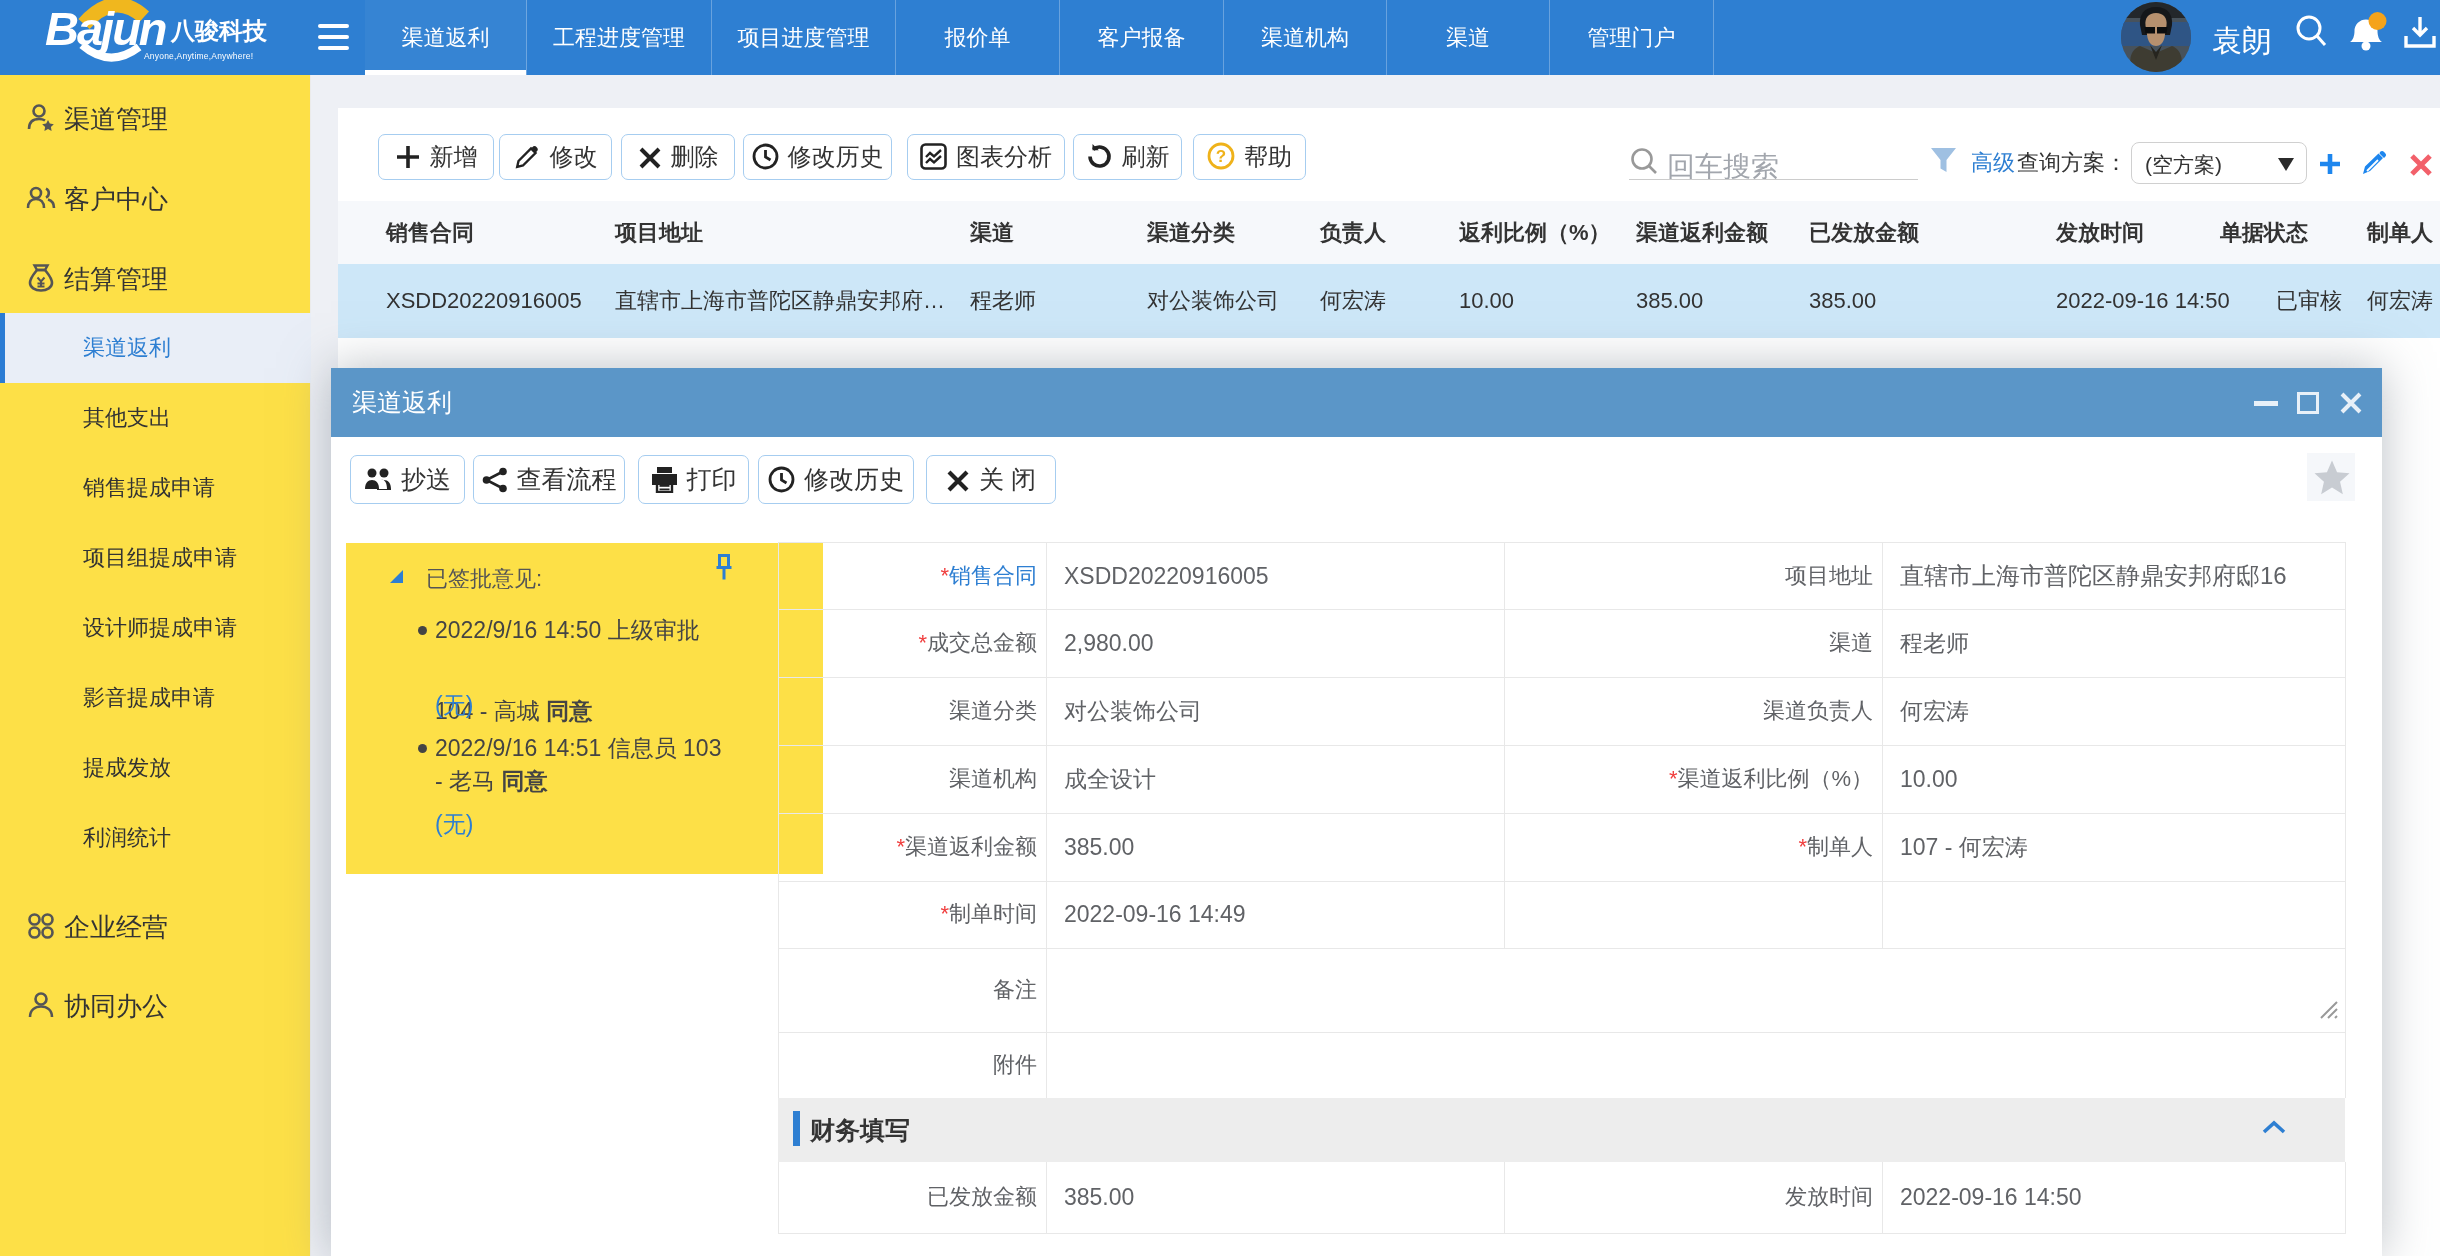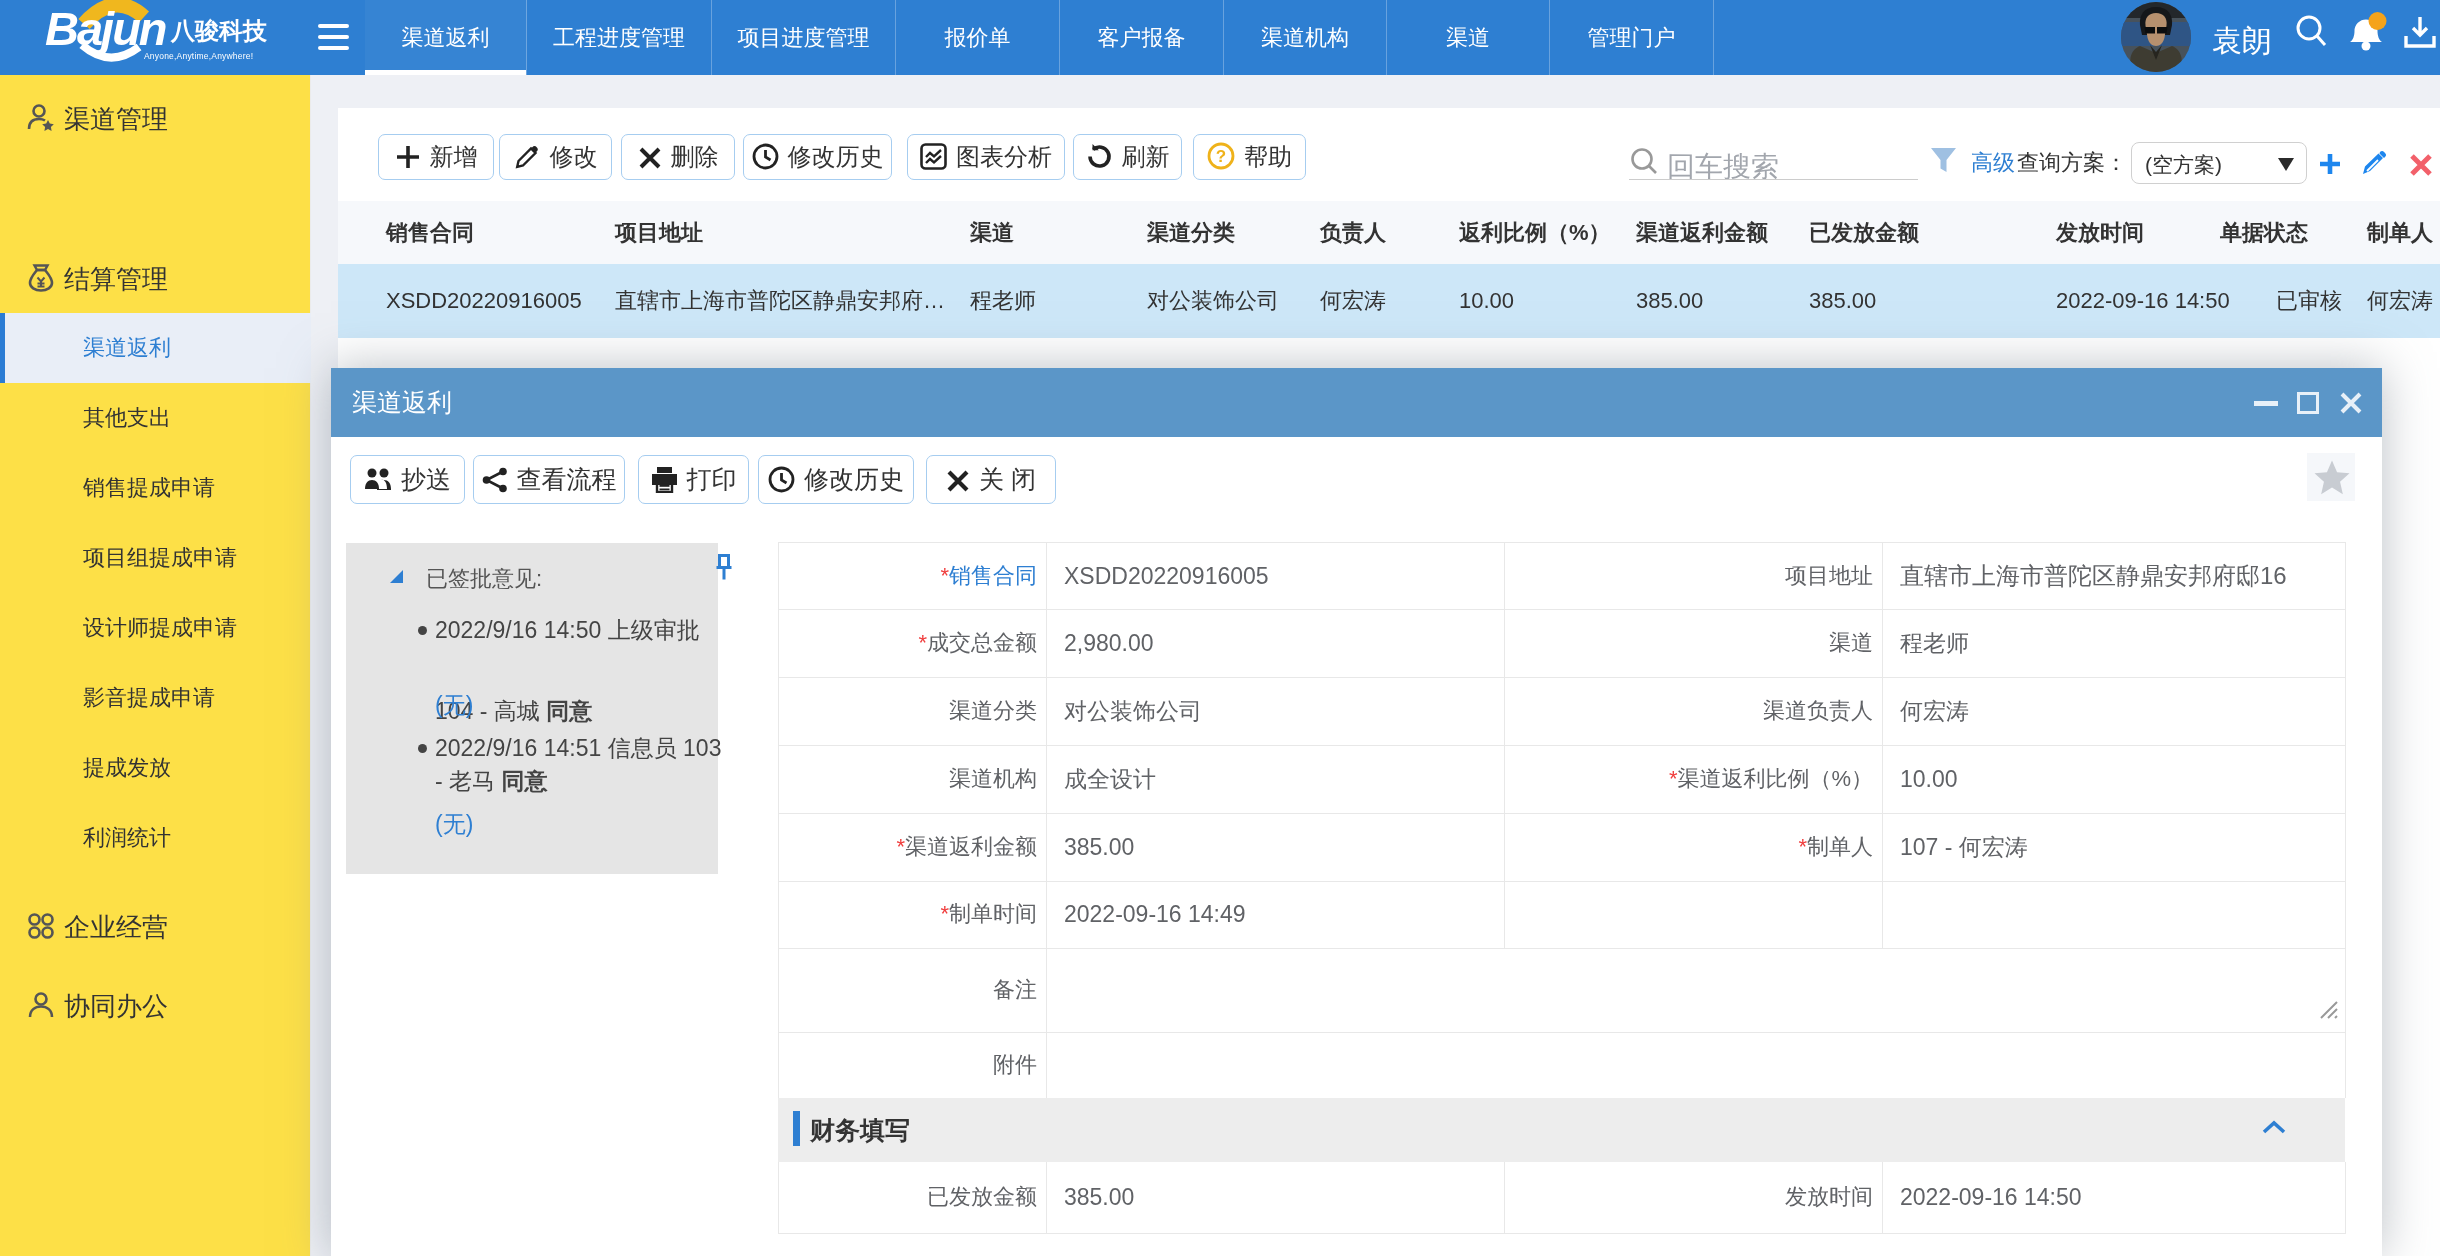--- a/index.html
+++ b/index.html
@@ -44,21 +44,21 @@
 .hc { position:absolute; top:0; height:63px; line-height:63px; font-size:22px; font-weight:bold; color:#333; white-space:nowrap; }
 .rc { position:absolute; top:0; height:74px; line-height:74px; font-size:22px; color:#333; white-space:nowrap; }
 
 
 #modal { position:absolute; left:331px; top:368px; width:2051px; height:888px; background:#fff; box-shadow:0 0 45px rgba(120,130,140,0.5); }
 #mtitle { position:absolute; left:0; top:0; width:2051px; height:69px; background:#5b96c8; color:#fff; font-size:25px; line-height:69px; padding-left:21px; }
 .mbtn { position:absolute; top:87px; height:49px; background:#fff; border:1px solid #a6cdf0; border-radius:7px; font-size:25px; color:#333; text-align:center; line-height:47px; white-space:nowrap; }
 .mbtn svg { vertical-align:-5px; margin-right:9px; }
 
 
-#lpanel { position:absolute; left:15px; top:175px; width:372px; height:331px; background:#e5e5e5;padding-left:33px; }
+#lpanel { position:absolute; left:15px; top:175px; width:477px; height:331px; background:#fde047;padding-left:33px; }
 .lp-line { position:absolute; left:89px; font-size:23px; color:#444; white-space:nowrap; }
 .lp-wu { position:absolute; left:89px; font-size:23px; color:#2e7fd2; }
 .bullet { position:absolute; left:72px; width:9px; height:9px; border-radius:50%; background:#444; }
 
 
 .fl { position:absolute; font-size:22px; color:#606266; white-space:nowrap; transform:translateY(-50%); }
 .fv { position:absolute; font-size:23px; color:#606266; white-space:nowrap; transform:translateY(-50%); }
 .red { color:#f03e3e; }
 .hline { position:absolute; background:#e8e8e8; height:1px; }
 .vline { position:absolute; background:#e8e8e8; width:1px; }
@@ -118,20 +118,29 @@
 </div>
 
 <div id="sidebar">
   <div class="sitem" style="top:13px;">
     <svg class="ic" viewBox="0 0 30 30">
         <circle cx="13" cy="8" r="5.5" fill="none" stroke="#555" stroke-width="2.6"></circle>
         <path d="M3 26 c0-7 4-10 10-10 2.5 0 4.5 0.5 6 1.5" fill="none" stroke="#555" stroke-width="2.6"></path>
         <path d="M22 17 l1.8 3.6 4 .6 -2.9 2.8 .7 4 -3.6-1.9 -3.6 1.9 .7-4 -2.9-2.8 4-.6 z" fill="#555"></path>
       </svg>
     <div class="tx">渠道管理</div>
+  </div>
+  <div class="sitem" style="top:93px;">
+    <svg class="ic" viewBox="0 0 30 30">
+        <circle cx="10" cy="10" r="5" fill="none" stroke="#555" stroke-width="2.6"></circle>
+        <path d="M2 25 c0-6 3.5-9 8-9 s8 3 8 9" fill="none" stroke="#555" stroke-width="2.6"></path>
+        <path d="M20 5.6 a5 5 0 0 1 0 9" fill="none" stroke="#555" stroke-width="2.6"></path>
+        <path d="M22 16.5 c3.8 1 6 4 6 8.5" fill="none" stroke="#555" stroke-width="2.6"></path>
+      </svg>
+    <div class="tx">客户中心</div>
   </div>
   <div class="sitem" style="top:173px;">
     <svg class="ic" viewBox="0 0 30 30">
         <path d="M11 7 C7 12 4 15 4 20 a11 7.5 0 0 0 22 0 c0-5-3-8-7-13 z" fill="none" stroke="#555" stroke-width="2.6"></path>
         <path d="M11 7 l-2.5-4.5 h13 L19 7 z" fill="none" stroke="#555" stroke-width="2.4"></path>
         <path d="M11.5 14.5 l3.5 4 3.5-4 M15 18.5 v6 M11.5 20.5 h7 M11.5 23.5 h7" fill="none" stroke="#555" stroke-width="2"></path>
       </svg>
     <div class="tx">结算管理</div>
   </div>
   <div class="sitem sub on" style="top:238px;">

